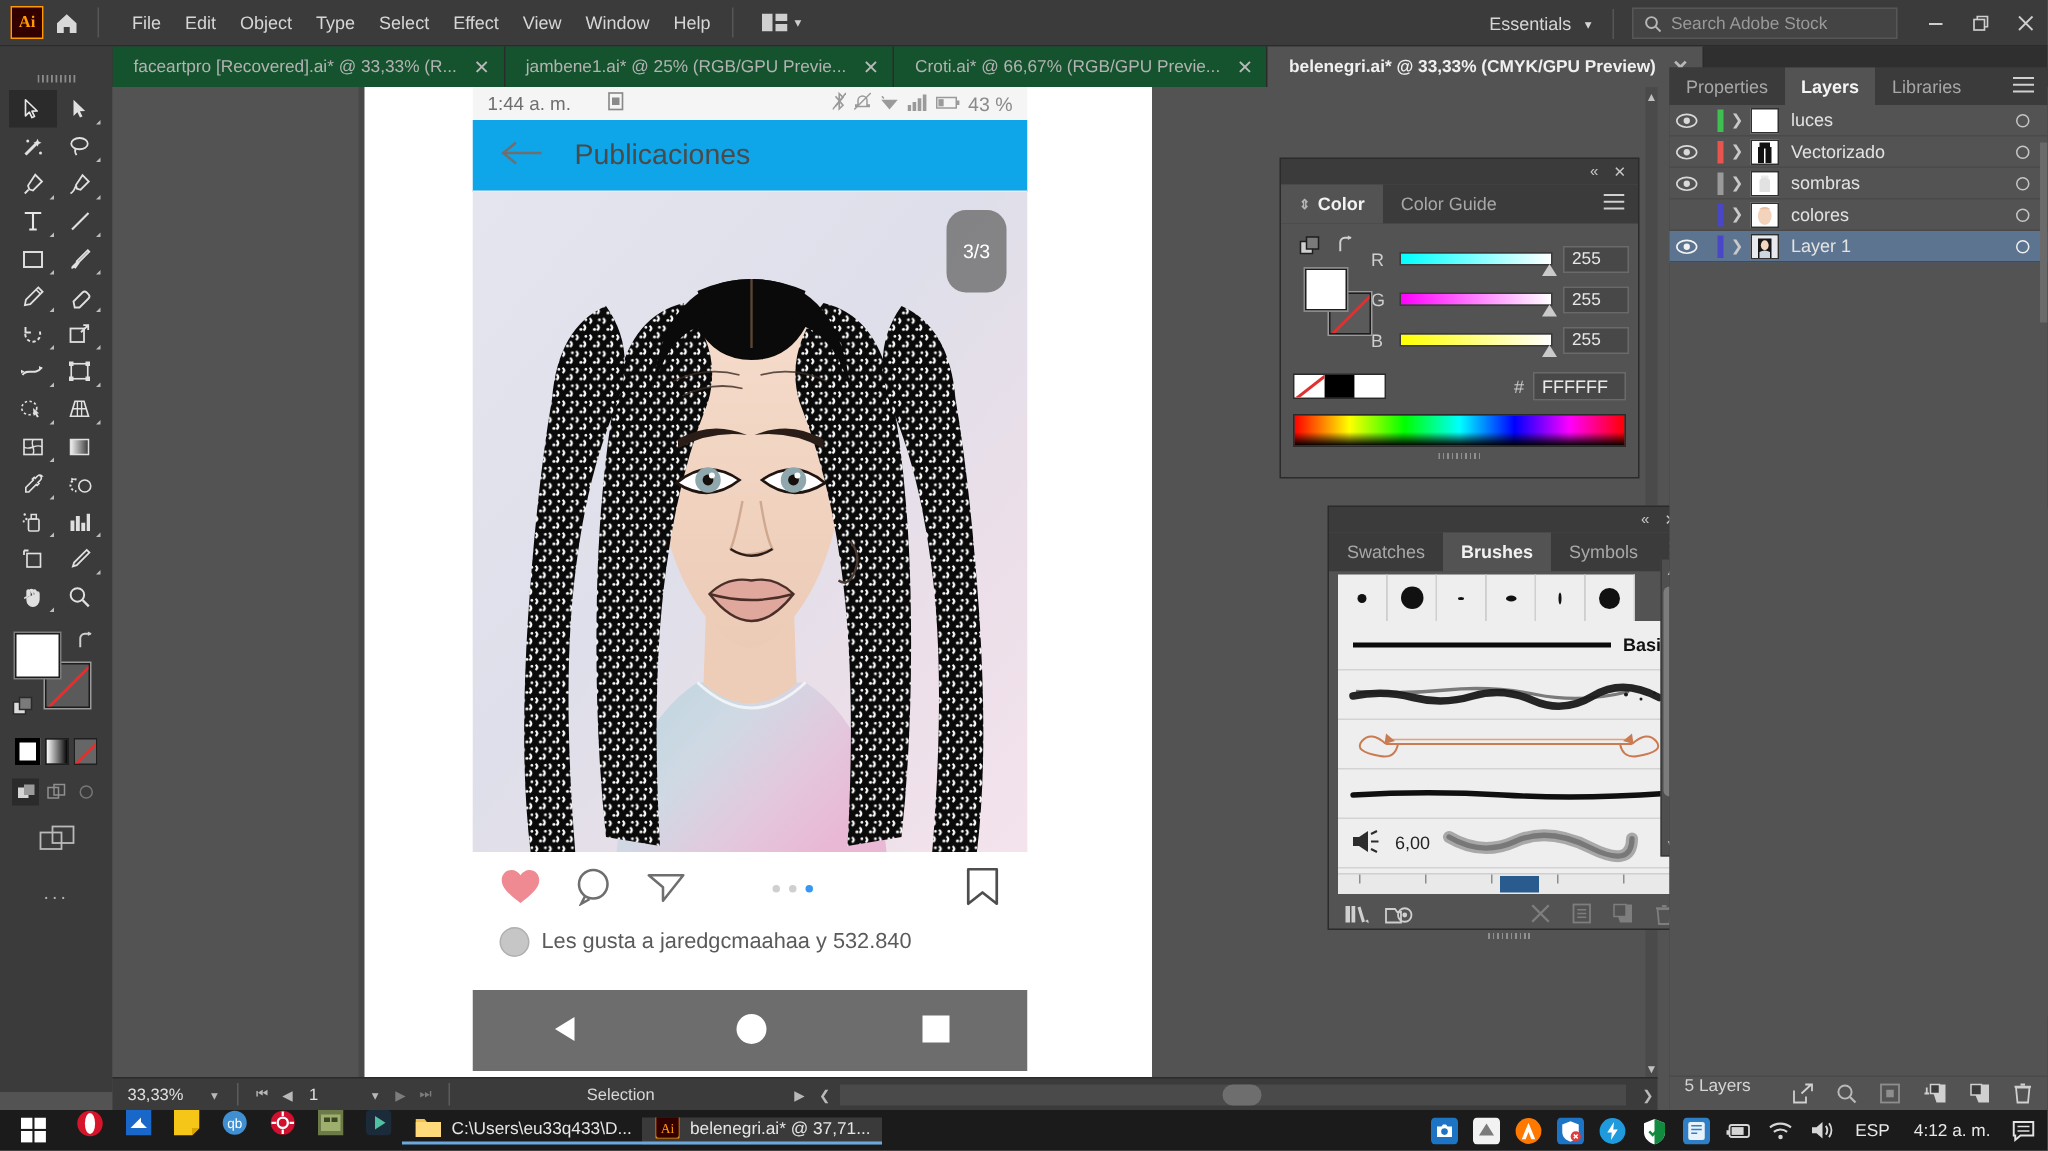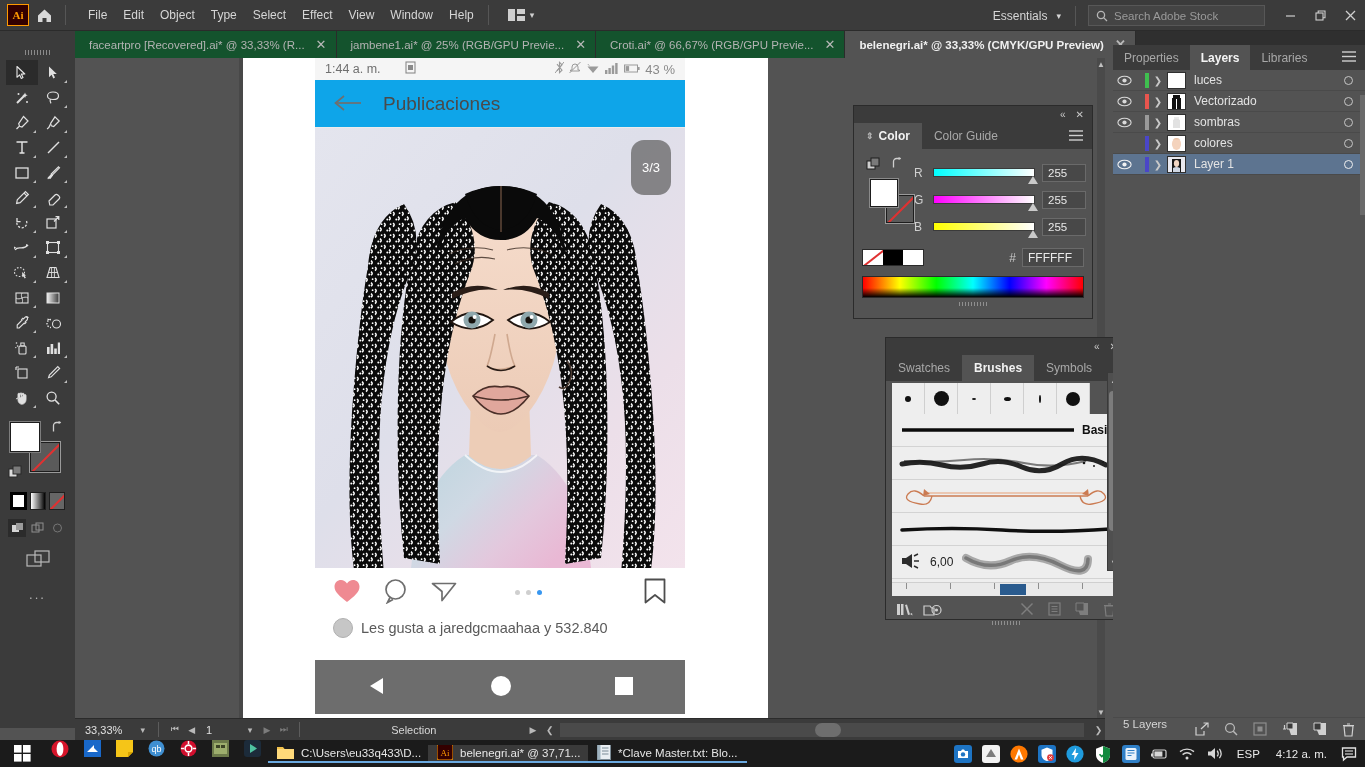--- a/index.html
+++ b/index.html
@@ -1359,32 +1359,20 @@
     </div>
     <div class="tb-task active">
       <span>
         <svg width="16" height="16" viewBox="0 0 16 16">
             <rect width="16" height="16" rx="2" fill="#330000" stroke="#ff9a00"></rect>
             <text x="8" y="12" font-size="9" fill="#ff9a00" text-anchor="middle" font-family="Liberation Serif">Ai</text>
           </svg>
       </span>
       <span>belenegri.ai* @ 37,71...</span>
     </div>
-    <div class="tb-task open">
-      <span>
-        <svg width="14" height="16" viewBox="0 0 14 16">
-            <rect x="0.5" y="0.5" width="13" height="15" fill="#e9eef2" stroke="#7b8b96"></rect>
-            <rect x="0.5" y="0.5" width="3" height="15" fill="#9fb3c0"></rect>
-            <line x1="5" y1="4" x2="11.5" y2="4" stroke="#7b8b96"></line>
-            <line x1="5" y1="7" x2="11.5" y2="7" stroke="#7b8b96"></line>
-            <line x1="5" y1="10" x2="11.5" y2="10" stroke="#7b8b96"></line>
-          </svg>
-      </span>
-      <span>*Clave Master.txt: Blo...</span>
-    </div>
 
     <div class="tray">
       <span class="tray-icon">
         <svg width="18" height="18" viewBox="0 0 18 18">
             <rect width="18" height="18" rx="3" fill="#1d74c4"></rect>
             <path d="M4 6h3l1-1.4h2L11 6h3v7H4z" fill="#fff"></path>
             <circle cx="9" cy="9.4" r="2.2" fill="#1d74c4"></circle>
           </svg>
       </span>
       <span class="tray-icon">

